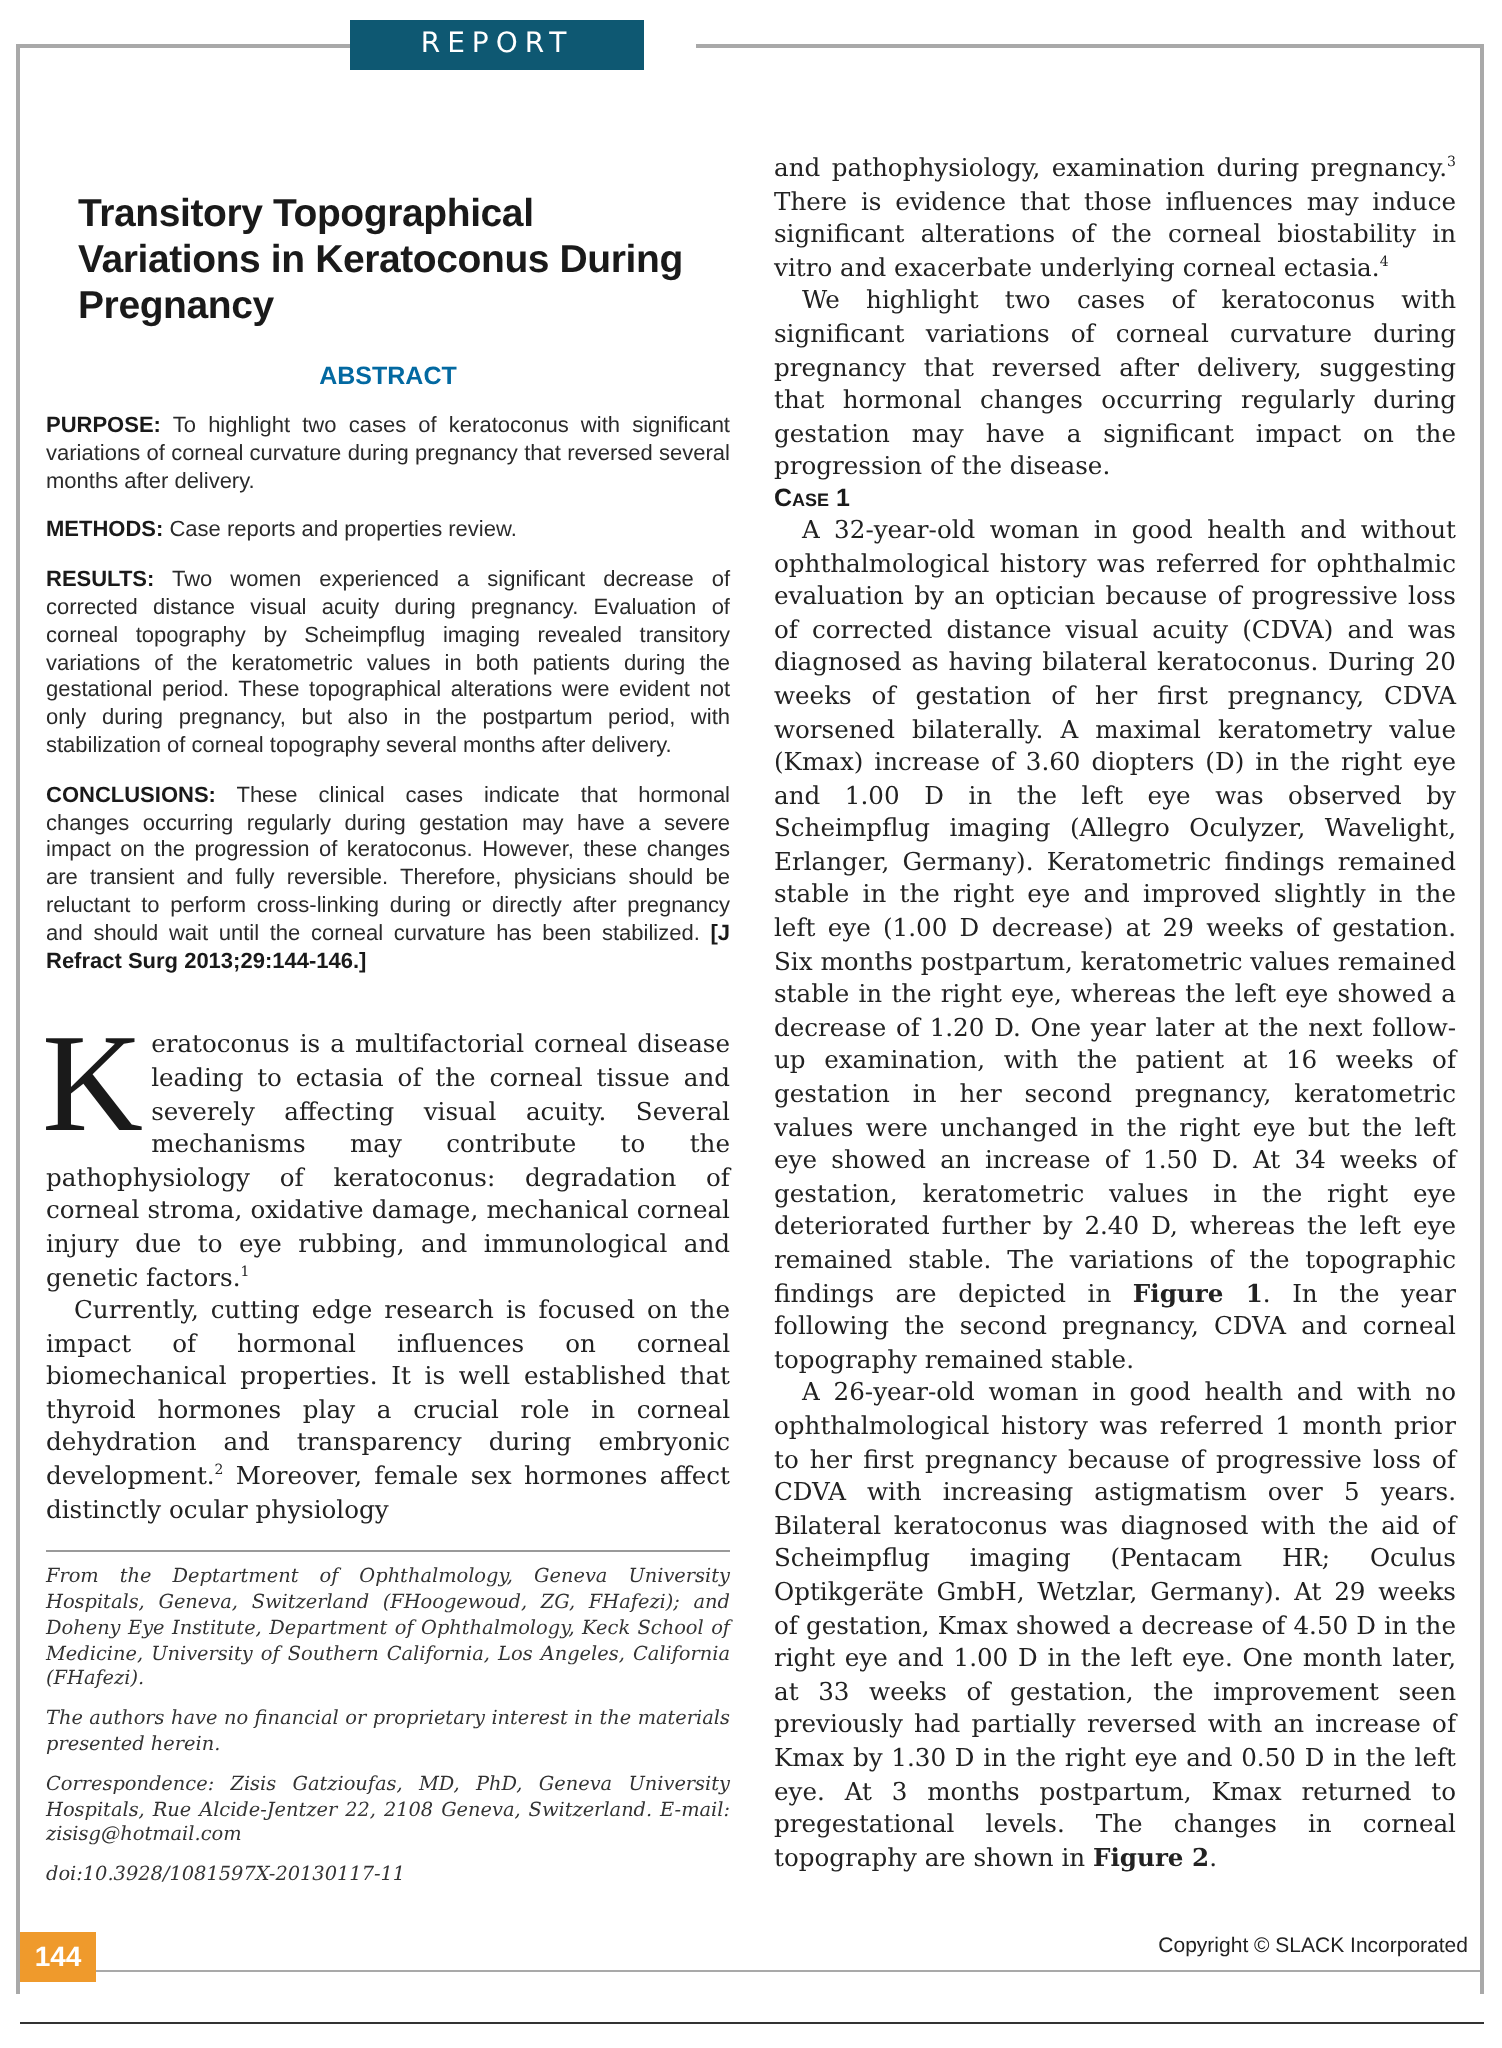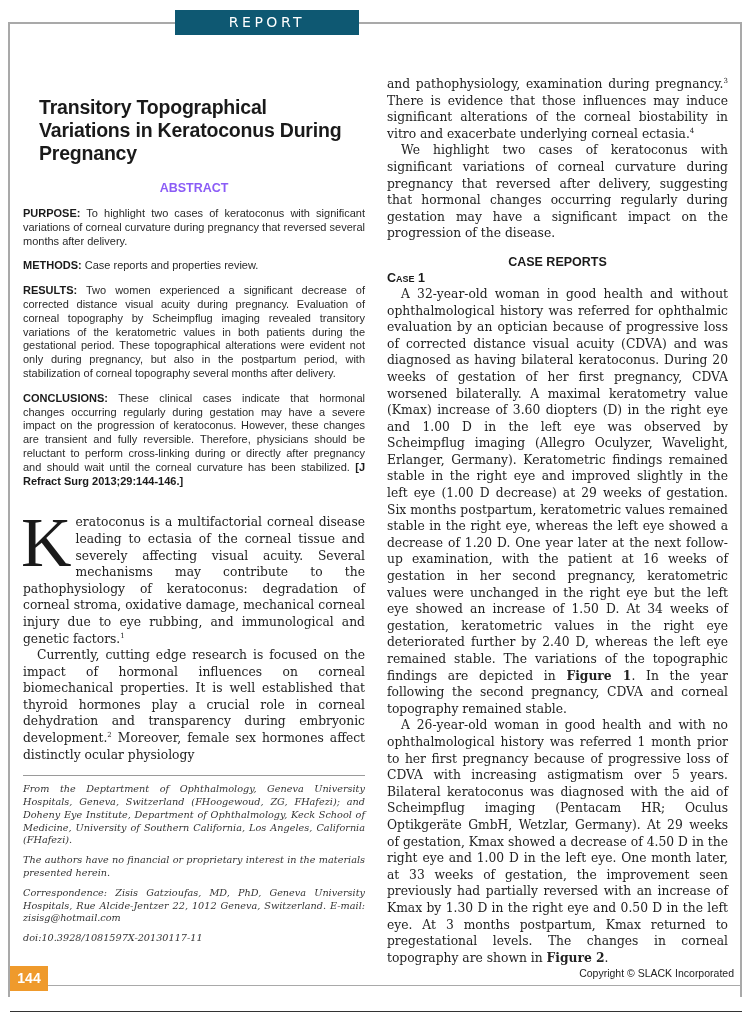--- a/index.html
+++ b/index.html
@@ -1,19 +1,19 @@
 <!DOCTYPE html>
 <html><head>
 <meta charset="utf-8">
 <style>
   html, body { margin: 0; padding: 0; background: #ffffff; }
   body { width: 751px; height: 1024px; position: relative; overflow: hidden; color: #1e1e1e; }
 
   .section-banner {
-    position: absolute; left: 175px; top: 10px; width: 184px; height: 25px;
+    position: absolute; left: 175px; top: 10px; width: 147px; height: 25px;
     background: #0e5872; color: #ffffff;
     font-family: "DejaVu Sans", sans-serif; font-size: 14px; letter-spacing: 3.5px;
     text-align: center; line-height: 25px; font-weight: normal;
   }
 
   .border-top-l { position: absolute; left: 8px; top: 22px; width: 168px; height: 2px; background: #a9a9a9; }
   .border-left { position: absolute; left: 8px; top: 22px; width: 2px; height: 975px; background: #a9a9a9; }
   .border-right { position: absolute; left: 740px; top: 22px; width: 2px; height: 975px; background: #a9a9a9; }
   .border-top-right-full { position: absolute; left: 348px; top: 22px; width: 394px; height: 2px; background: #a9a9a9; }
 
@@ -38,21 +38,21 @@
   .article-title {
     font-family: "Liberation Sans", sans-serif; font-weight: bold; font-size: 19.5px;
     line-height: 23px; margin: 16px; color: #1a1a1a; letter-spacing: -0.2px;
   }
   .authors {
     font-family: "Liberation Sans", sans-serif; font-size: 13px; line-height: 20px;
     margin-top: 13px; color: #2a2a2a;
   }
   .abstract-heading {
     font-family: "Liberation Sans", sans-serif; font-weight: bold; font-size: 12.5px;
-    text-align: center; margin-top: 14px; margin-bottom: 12px; color: #8b5cf6;
+    text-align: center; margin-top: 14px; margin-bottom: 12px; color: #0369a1;
   }
   .abstract-para {
     font-family: "Liberation Sans", sans-serif; font-size: 11px; line-height: 13.8px;
     text-align: justify; margin: 0 0 11px 0; color: #2a2a2a;
   }
   .abstract-para .label { font-weight: bold; color: #1a1a1a; }
   .abstract-para .cite { font-weight: bold; color: #1a1a1a; }
 
   .body-text {
     font-family: "DejaVu Serif", serif; font-size: 12.3px; line-height: 16.6px;
@@ -108,29 +108,28 @@
   <p class="abstract-para"><span class="label">CONCLUSIONS:</span><span> These clinical cases indicate that hormonal changes occurring regularly during gestation may have a severe impact on the progression of keratoconus. However, these changes are transient and fully reversible. Therefore, physicians should be reluctant to perform cross-linking during or directly after pregnancy and should wait until the corneal curvature has been stabilized. </span><span class="cite">[J Refract Surg 2013;29:144-146.]</span></p>
 
   <div class="intro">
     <p class="body-text"><span class="dropcap">K</span><span>eratoconus is a multifactorial corneal disease leading to ectasia of the corneal tissue and severely affecting visual acuity. Several mechanisms may contribute to the pathophysiology of keratoconus: degradation of corneal stroma, oxidative damage, mechanical corneal injury due to eye rubbing, and immunological and genetic factors.</span><sup>1</sup></p>
     <p class="body-text indent"><span>Currently, cutting edge research is focused on the impact of hormonal influences on corneal biomechanical properties. It is well established that thyroid hormones play a crucial role in corneal dehydration and transparency during embryonic development.</span><sup>2</sup><span> Moreover, female sex hormones affect distinctly ocular physiology </span></p>
   </div>
 
   <div class="affil-rule"></div>
   <p class="affil">From the Deptartment of Ophthalmology, Geneva University Hospitals, Geneva, Switzerland (FHoogewoud, ZG, FHafezi); and Doheny Eye Institute, Department of Ophthalmology, Keck School of Medicine, University of Southern California, Los Angeles, California (FHafezi).</p>
   <p class="affil">The authors have no financial or proprietary interest in the materials presented herein.</p>
-  <p class="affil">Correspondence: Zisis Gatzioufas, MD, PhD, Geneva University Hospitals, Rue Alcide-Jentzer 22, 1012 Geneva, Switzerland. E-mail: zisisg@hotmail.com</p>
+  <p class="affil">Correspondence: Zisis Gatzioufas, MD, PhD, Geneva University Hospitals, Rue Alcide-Jentzer 22, 2108 Geneva, Switzerland. E-mail: zisisg@hotmail.com</p>
   <p class="affil">doi:10.3928/1081597X-20130117-11</p>
 </div>
 
 <div class="col-right">
   <p class="body-text"><span>and pathophysiology, examination during pregnancy.</span><sup>3</sup><span> There is evidence that those influences may induce significant alterations of the corneal biostability in vitro and exacerbate underlying corneal ectasia.</span><sup>4</sup></p>
   <p class="body-text indent">We highlight two cases of keratoconus with significant variations of corneal curvature during pregnancy that reversed after delivery, suggesting that hormonal changes occurring regularly during gestation may have a significant impact on the progression of the disease.</p>
 
-  <div class="case-reports-heading">CASE REPORTS</div>
 
   <div class="case-heading">Case 1</div>
   <p class="body-text indent"><span>A 32-year-old woman in good health and without ophthalmological history was referred for ophthalmic evaluation by an optician because of progressive loss of corrected distance visual acuity (CDVA) and was diagnosed as having bilateral keratoconus. During 20 weeks of gestation of her first pregnancy, CDVA worsened bilaterally. A maximal keratometry value (Kmax) increase of 3.60 diopters (D) in the right eye and 1.00 D in the left eye was observed by Scheimpflug imaging (Allegro Oculyzer, Wavelight, Erlanger, Germany). Keratometric findings remained stable in the right eye and improved slightly in the left eye (1.00 D decrease) at 29 weeks of gestation. Six months postpartum, keratometric values remained stable in the right eye, whereas the left eye showed a decrease of 1.20 D. One year later at the next follow-up examination, with the patient at 16 weeks of gestation in her second pregnancy, keratometric values were unchanged in the right eye but the left eye showed an increase of 1.50 D. At 34 weeks of gestation, keratometric values in the right eye deteriorated further by 2.40 D, whereas the left eye remained stable. The variations of the topographic findings are depicted in </span><b>Figure 1</b><span>. In the year following the second pregnancy, CDVA and corneal topography remained stable.</span></p>
 
   <p class="body-text indent"><span>A 26-year-old woman in good health and with no ophthalmological history was referred 1 month prior to her first pregnancy because of progressive loss of CDVA with increasing astigmatism over 5 years. Bilateral keratoconus was diagnosed with the aid of Scheimpflug imaging (Pentacam HR; Oculus Optikgeräte GmbH, Wetzlar, Germany). At 29 weeks of gestation, Kmax showed a decrease of 4.50 D in the right eye and 1.00 D in the left eye. One month later, at 33 weeks of gestation, the improvement seen previously had partially reversed with an increase of Kmax by 1.30 D in the right eye and 0.50 D in the left eye. At 3 months postpartum, Kmax returned to pregestational levels. The changes in corneal topography are shown in </span><b>Figure 2</b><span>.</span></p>
 </div>
 
 <div class="footer-rule-top"></div>
 <div class="page-number">144</div>
 <div class="copyright">Copyright © SLACK Incorporated</div>

